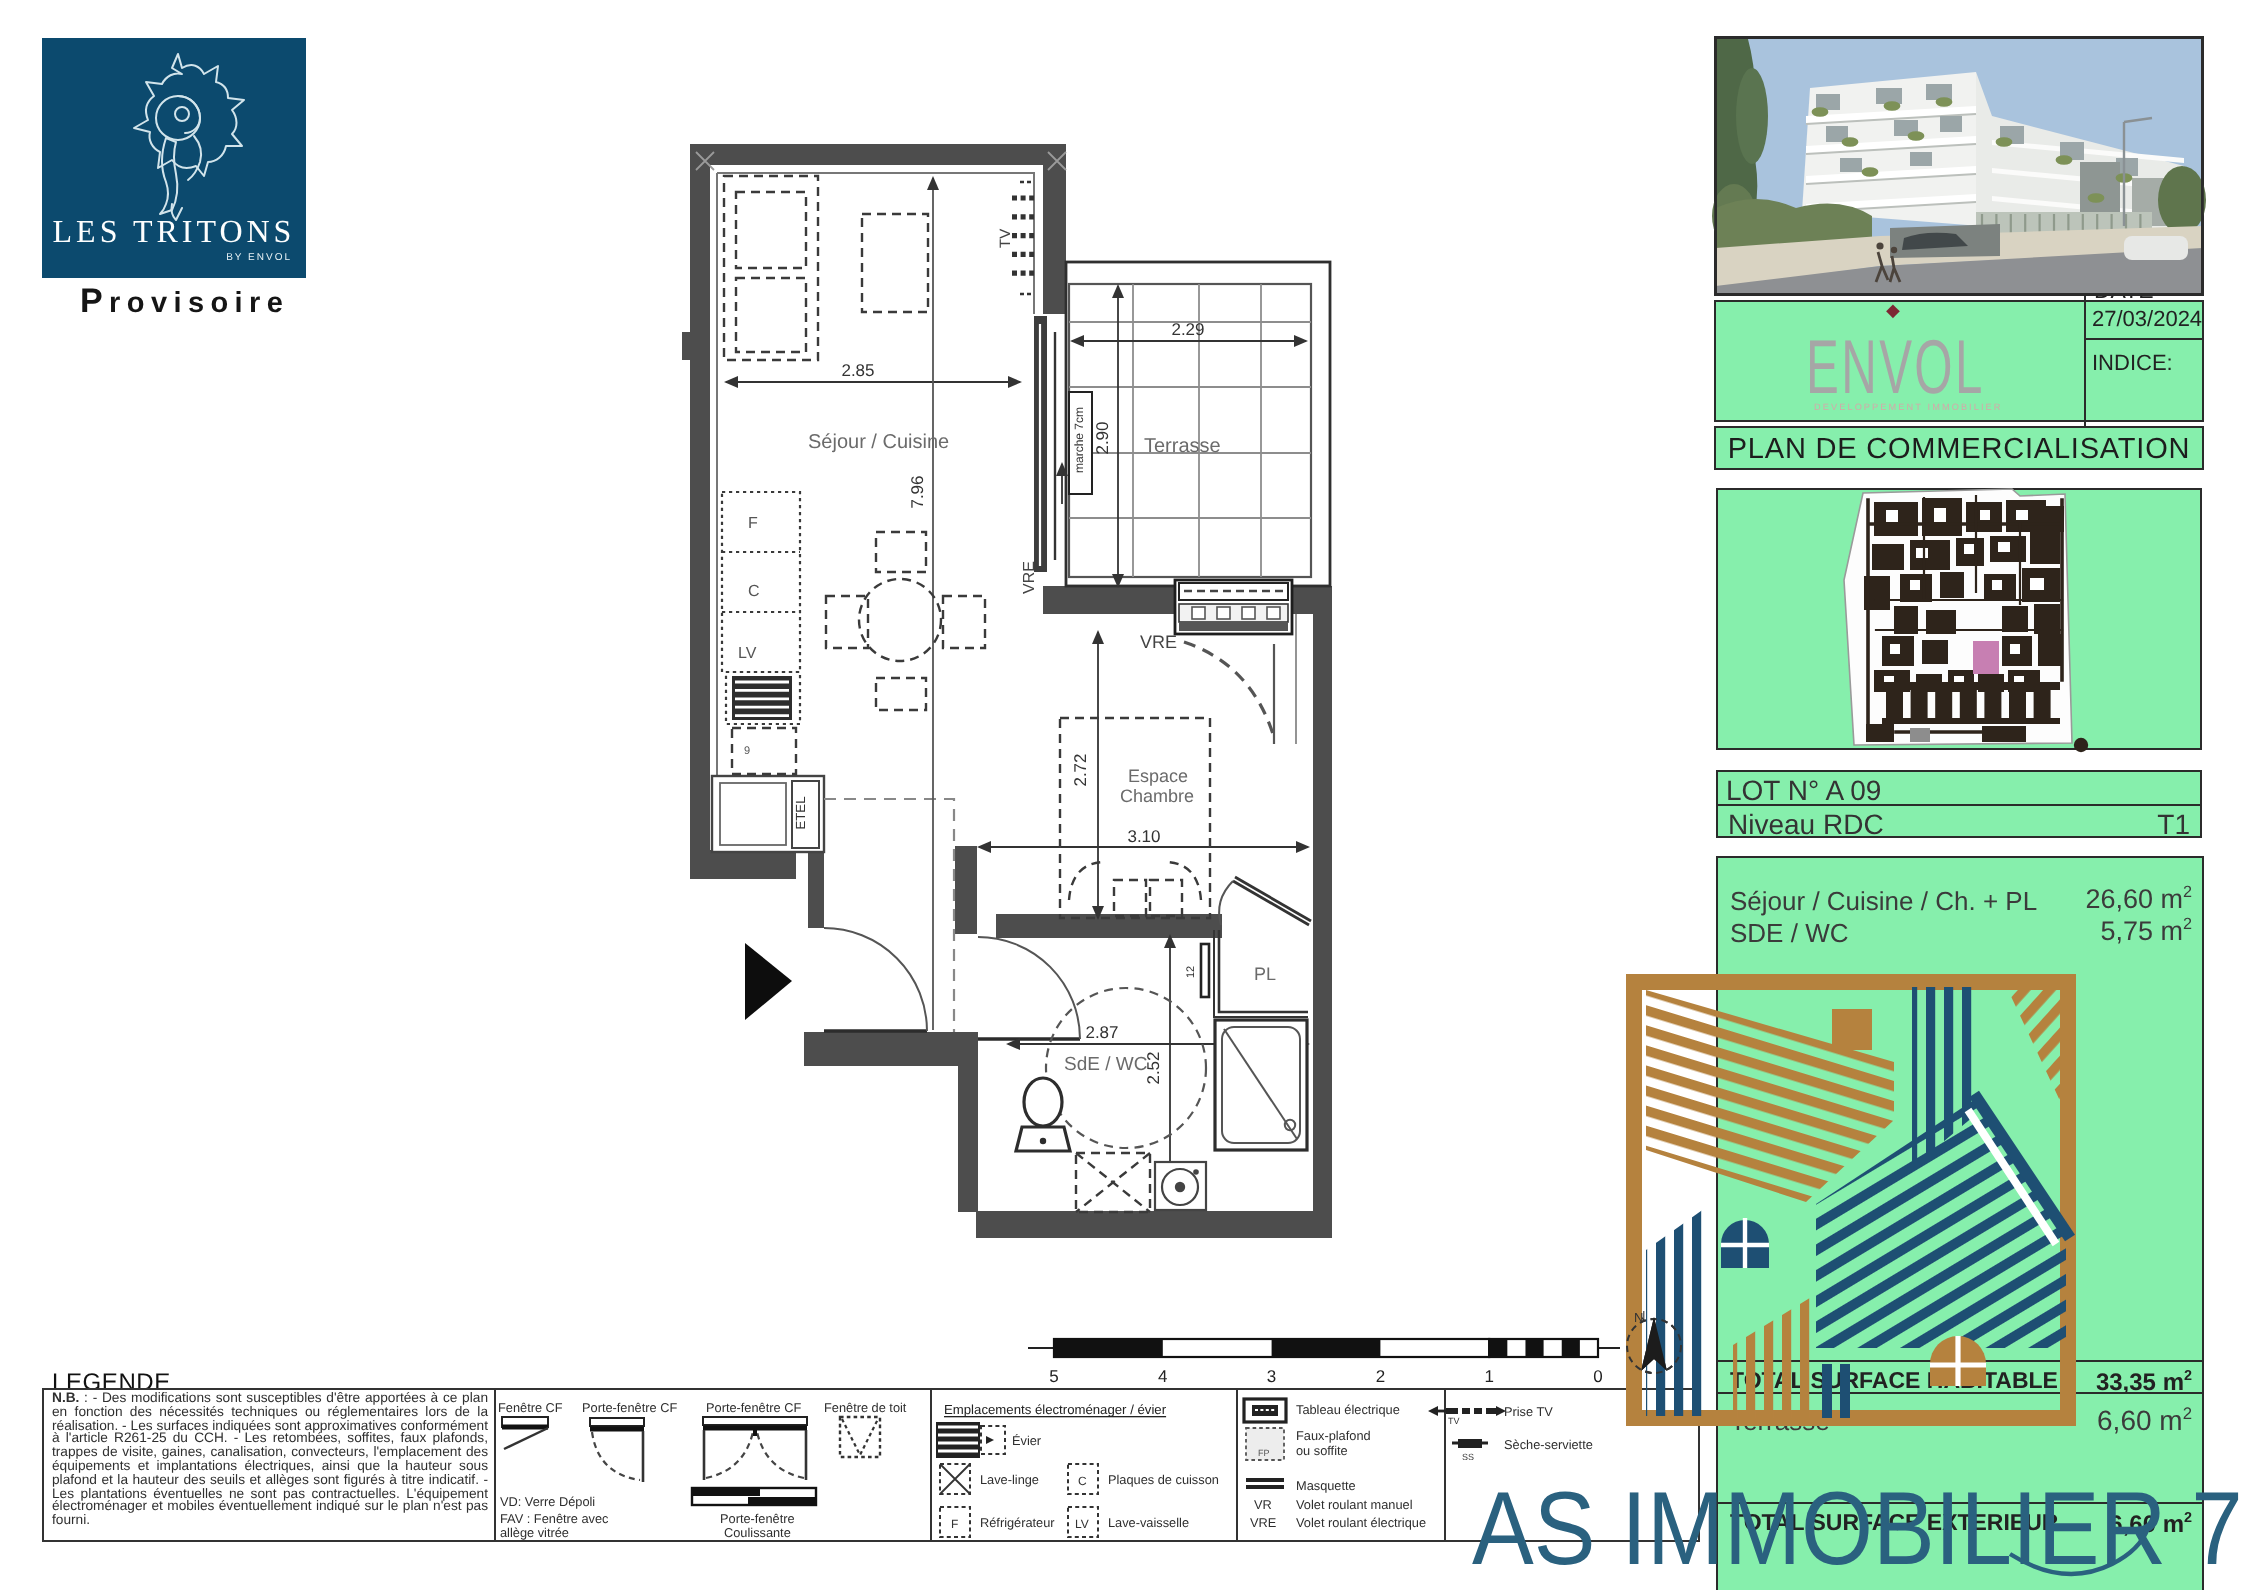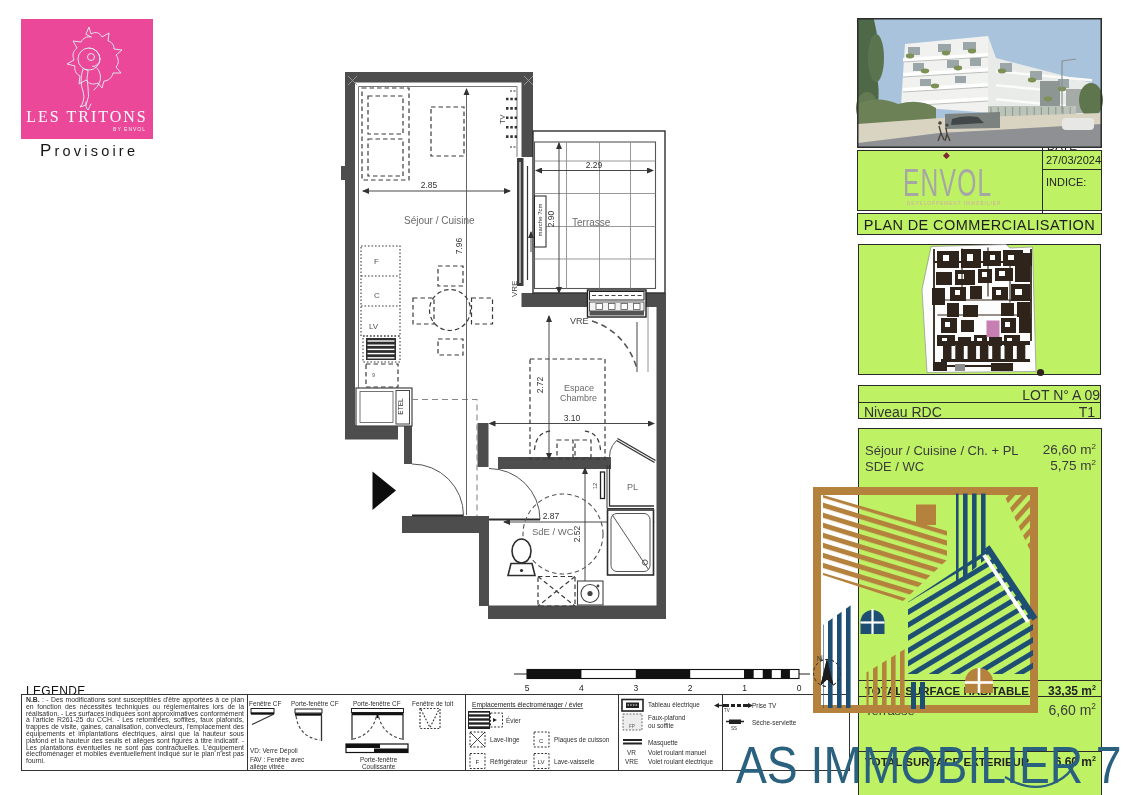--- a/index.html
+++ b/index.html
@@ -1,36 +1,36 @@
 <!DOCTYPE html>
 <html><head>
 <meta charset="utf-8">
 <style>
 *{margin:0;padding:0;box-sizing:border-box}
 html,body{width:1125px;height:795px;background:#fff;font-family:"Liberation Sans",sans-serif}
 .page{position:relative;width:1125px;height:795px;background:#fff;overflow:hidden}
 .abs{position:absolute}
 .sup{font-size:60%;vertical-align:super;line-height:0}
 
-.tritons{left:21px;top:19px;width:132px;height:120px;background:#ec4899;text-align:center}
+.tritons{left:21px;top:19px;width:132px;height:120px;background:#0c4a6e;text-align:center}
 .tritons .name{position:absolute;left:0;right:0;top:89px;font-family:"Liberation Serif",serif;font-size:16px;letter-spacing:2px;color:#fdfefe;white-space:nowrap}
 .tritons .by{position:absolute;right:7px;top:107px;font-size:5px;letter-spacing:1px;color:#e8f2f5}
-.provisoire{left:40px;top:141px;font-size:14.5px;letter-spacing:3.2px;color:#151515;font-weight:normal}
-
-.rc{border:1.4px solid #2b2b2b;position:absolute;background:#bef264}
+.provisoire{left:40px;top:141px;font-size:14.5px;letter-spacing:3.2px;color:#151515;font-weight:bold}
+
+.rc{border:1.4px solid #2b2b2b;position:absolute;background:#86efac}
 .envoltxt{left:903px;top:162px;color:#a6a6a6;font-size:41px;transform:scale(.60,.93);transform-origin:0 0;letter-spacing:2px;white-space:nowrap}
 .envolsub{left:907px;top:201px;font-size:4.6px;letter-spacing:1.05px;color:#d3a9a9;white-space:nowrap}
 .envolico{left:941px;top:150px;width:11px;height:13px;color:#7d2733;font-size:9px;text-align:center}
 .datecell{left:1042px;top:138px;width:60px;height:79px;border-left:1.4px solid #2b2b2b;position:absolute}
 .datecell .l1{position:absolute;left:4px;top:2px;font-size:11.5px;color:#222}
 .datecell .l2{position:absolute;left:3px;top:16px;font-size:11px;color:#222;letter-spacing:0}
 .datecell .mid{position:absolute;left:0;right:0;top:31px;border-top:1.4px solid #2b2b2b}
 .datecell .l3{position:absolute;left:3px;top:38px;font-size:11px;color:#222}
 .plancom{left:857px;top:213px;width:245px;height:22px;text-align:center;font-size:14.5px;color:#1d1d1d;letter-spacing:.4px;padding-top:3px}
-.lotrow1{position:absolute;left:4px;right:0;top:0;height:16px;text-align:right;font-size:14px;color:#333;padding-top:1px}
+.lotrow1{position:absolute;left:4px;right:0;top:0;height:16px;text-align:left;font-size:14px;color:#333;padding-top:1px}
 .lotrow2{position:absolute;left:0;right:0;top:16px;height:25px;border-top:1.4px solid #2b2b2b;font-size:14px;color:#333;padding:1px 5px 0 5px}
 .areas{left:858px;top:428px;width:244px;height:385px}
 .arow{position:absolute;left:6px;right:5px;font-size:13px;color:#3b3b3b;white-space:nowrap}
 .aval{position:absolute;right:5px;font-size:13.5px;color:#3b3b3b;text-align:left;white-space:nowrap}
 .hline{position:absolute;background:#2b2b2b;height:1.4px}
 .btxt{font-weight:bold;font-size:11.5px;color:#222}
 .bval{font-weight:bold;font-size:12px;color:#222}
 
 .legtitle{left:26px;top:684px;font-size:12px;font-weight:normal;color:#111;letter-spacing:.3px}
 .legend{left:21px;top:694px;width:829px;height:77px;border:1.3px solid #333;background:#fff}

